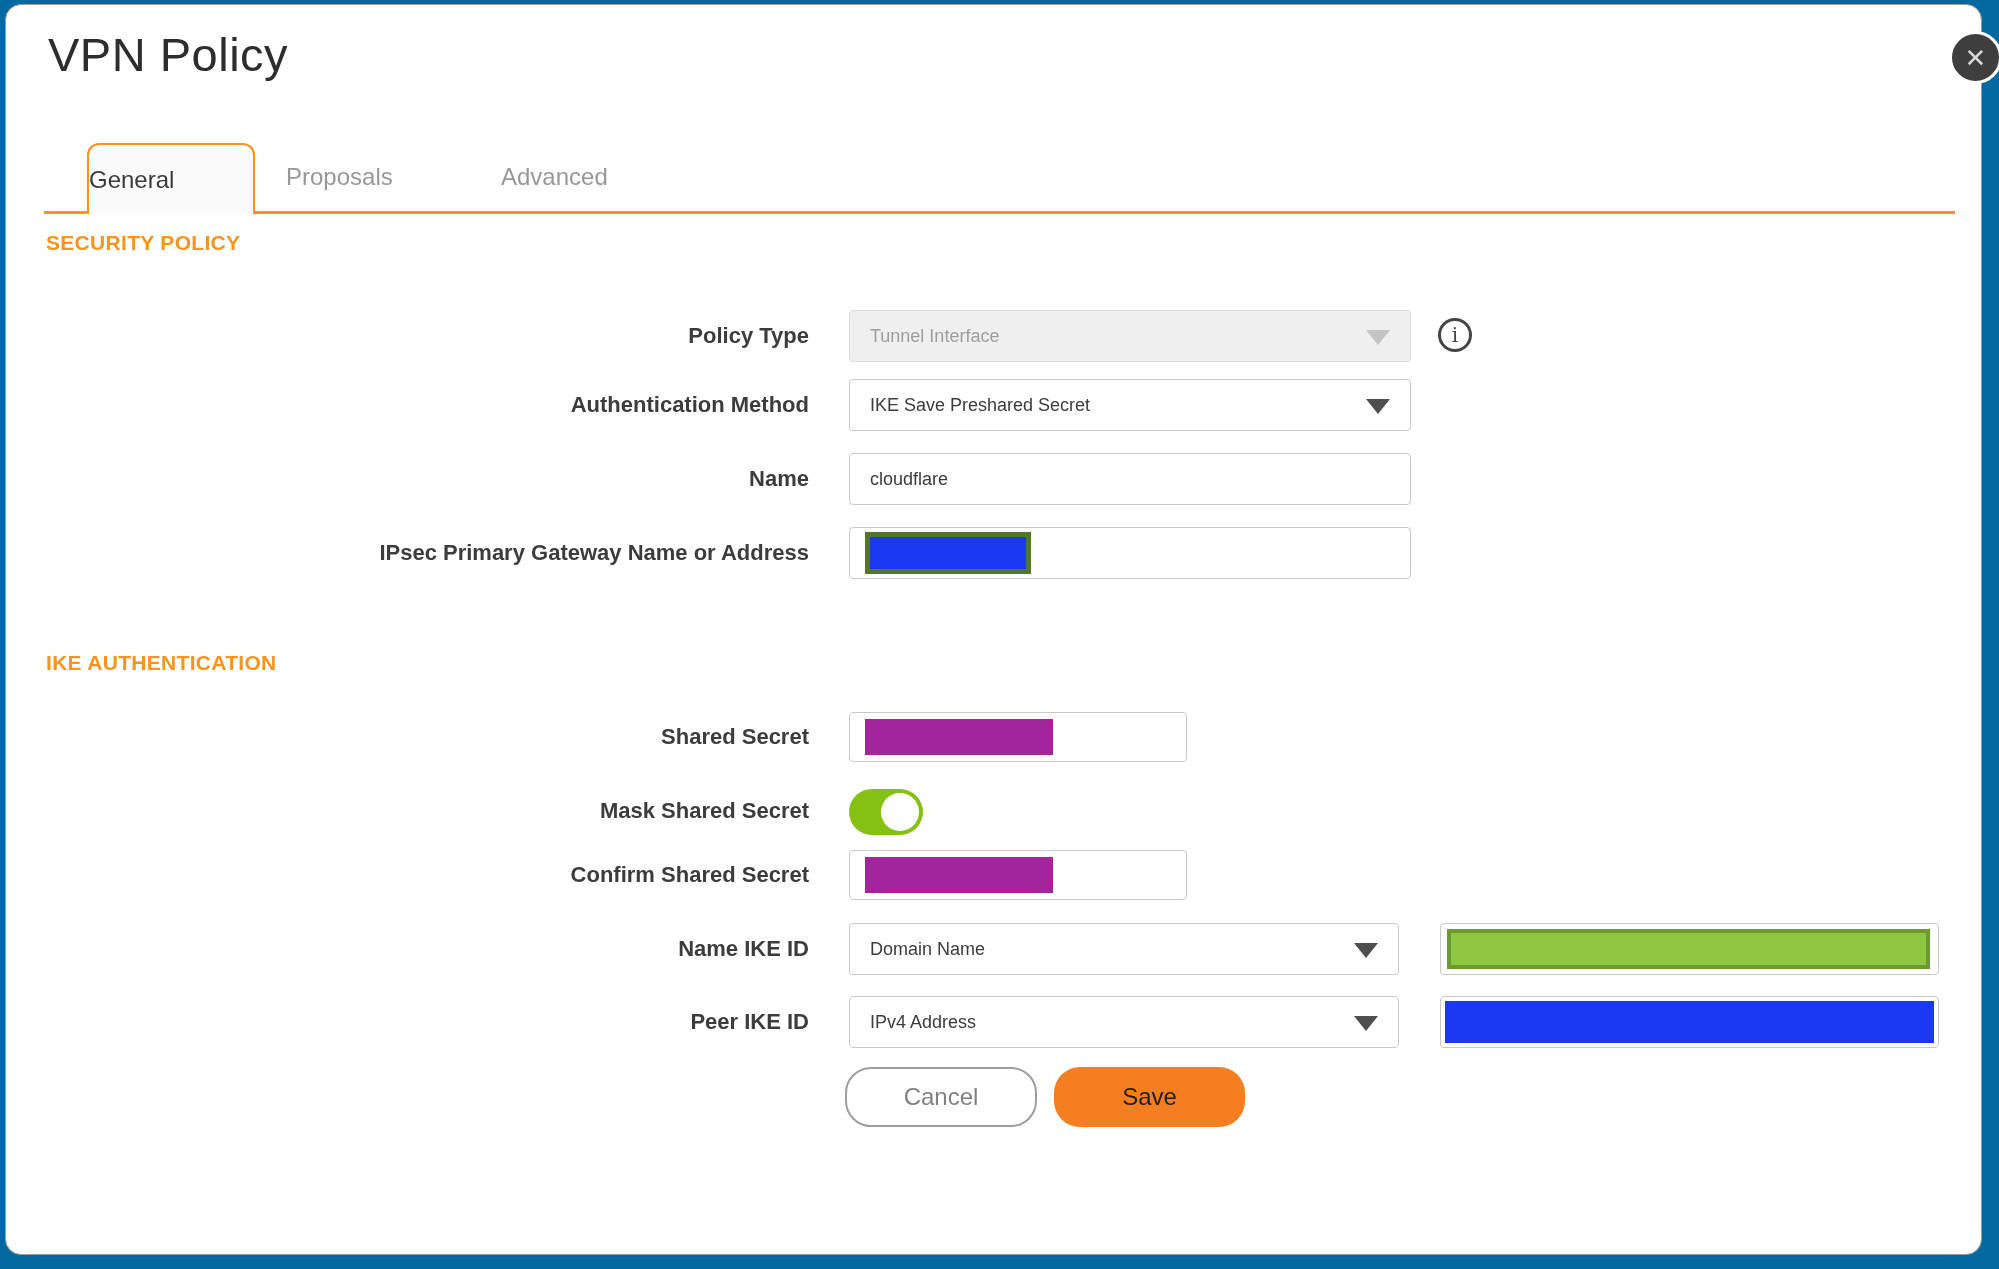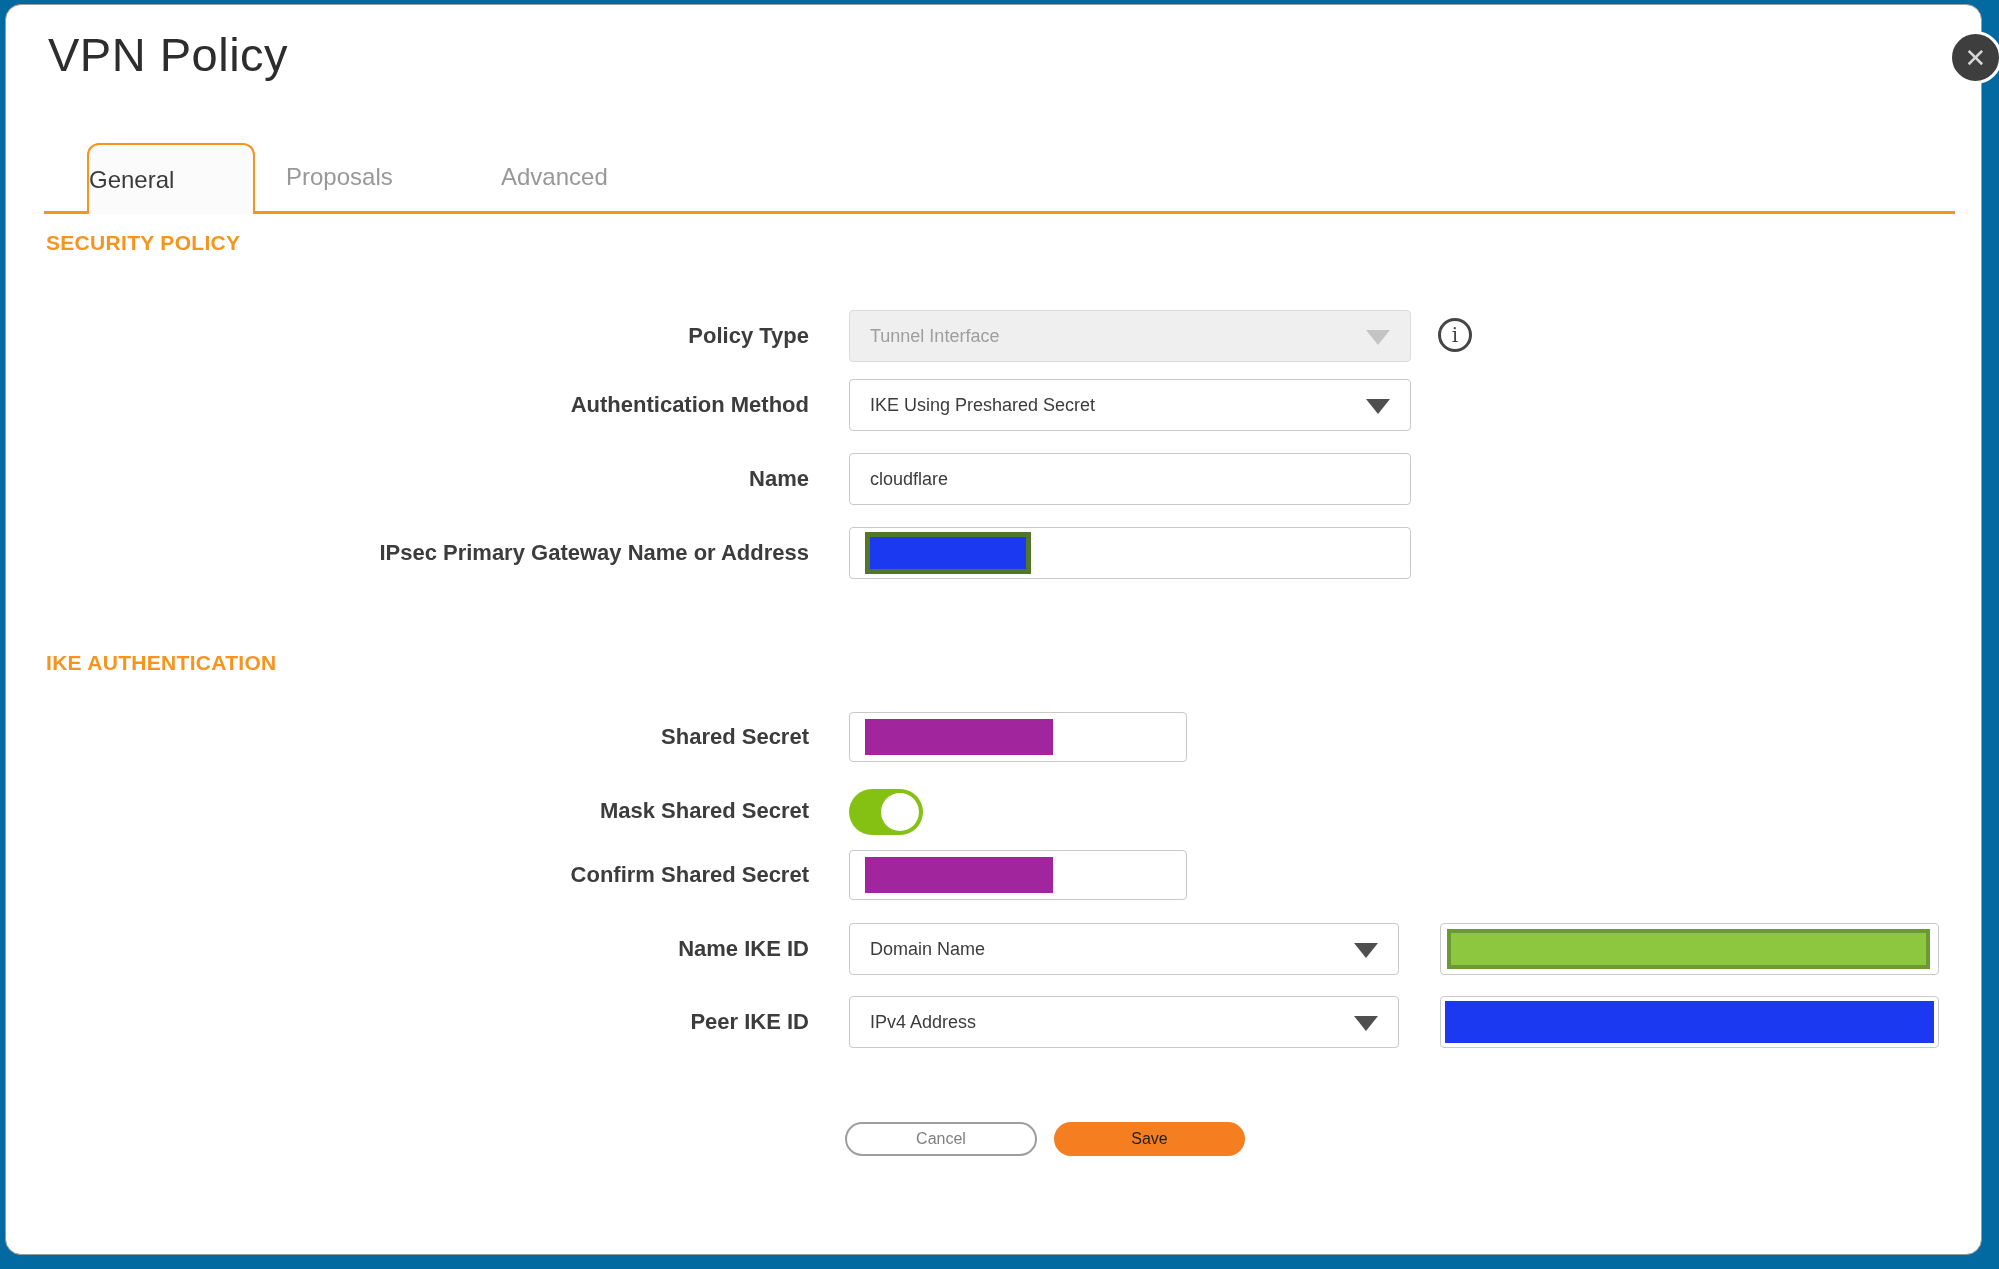--- a/index.html
+++ b/index.html
@@ -59,21 +59,21 @@
                  background:var(--redaction-green,#8DC63F);
                  border:4px solid var(--redaction-green-border,#6B9A34); }
   .redact.blu  { left:4px;  top:4px;  width:489px; height:42px;
                  background:var(--redaction-blue,#1C39F2); }
 
   .toggle { position:absolute; left:843px; top:784px; width:74px; height:46px;
             border-radius:23px; background:var(--toggle-green,#84C112); cursor:pointer; }
   .toggle .knob { position:absolute; right:4px; top:4px; width:38px; height:38px;
                   border-radius:50%; background:#ffffff; }
 
-  .btn { position:absolute; top:1117px; height:34px; border-radius:26px; font-size:16px;
+  .btn { position:absolute; top:1062px; height:60px; border-radius:26px; font-size:24px;
          display:flex; align-items:center; justify-content:center; cursor:pointer; }
   .btn.cancel { left:839px; width:192px; background:#ffffff; border:2px solid #9E9E9E; color:#808080; }
   .btn.save   { left:1048px; width:191px; background:var(--save-orange,#F57E20);
                 border:none; color:#1F1F1F; }
 </style>
 </head>
 <body>
 
 <div class="stage">
   <div class="dialog">
@@ -97,21 +97,21 @@
     <div class="field select disabled" style="left:843px; top:305px; width:562px;">
       <span>Tunnel Interface</span>
       <span class="tri dim"></span>
     </div>
     <div class="info">
       <span>i</span>
     </div>
 
     <div class="lbl" style="top:374px;">Authentication Method</div>
     <div class="field select" style="left:843px; top:374px; width:562px;">
-      <span>IKE Using Preshared Secret</span>
+      <span>IKE Save Preshared Secret</span>
       <span class="tri"></span>
     </div>
 
     <div class="lbl" style="top:448px;">Name</div>
     <input class="field" style="left: 843px; top: 448px; width: 562px; position: absolute;" value="cloudflare">
 
     <div class="lbl" style="top:522px;">IPsec Primary Gateway Name or Address</div>
     <div class="field" style="left:843px; top:522px; width:562px; position:absolute;">
       <div class="redact gw"></div>
     </div>

